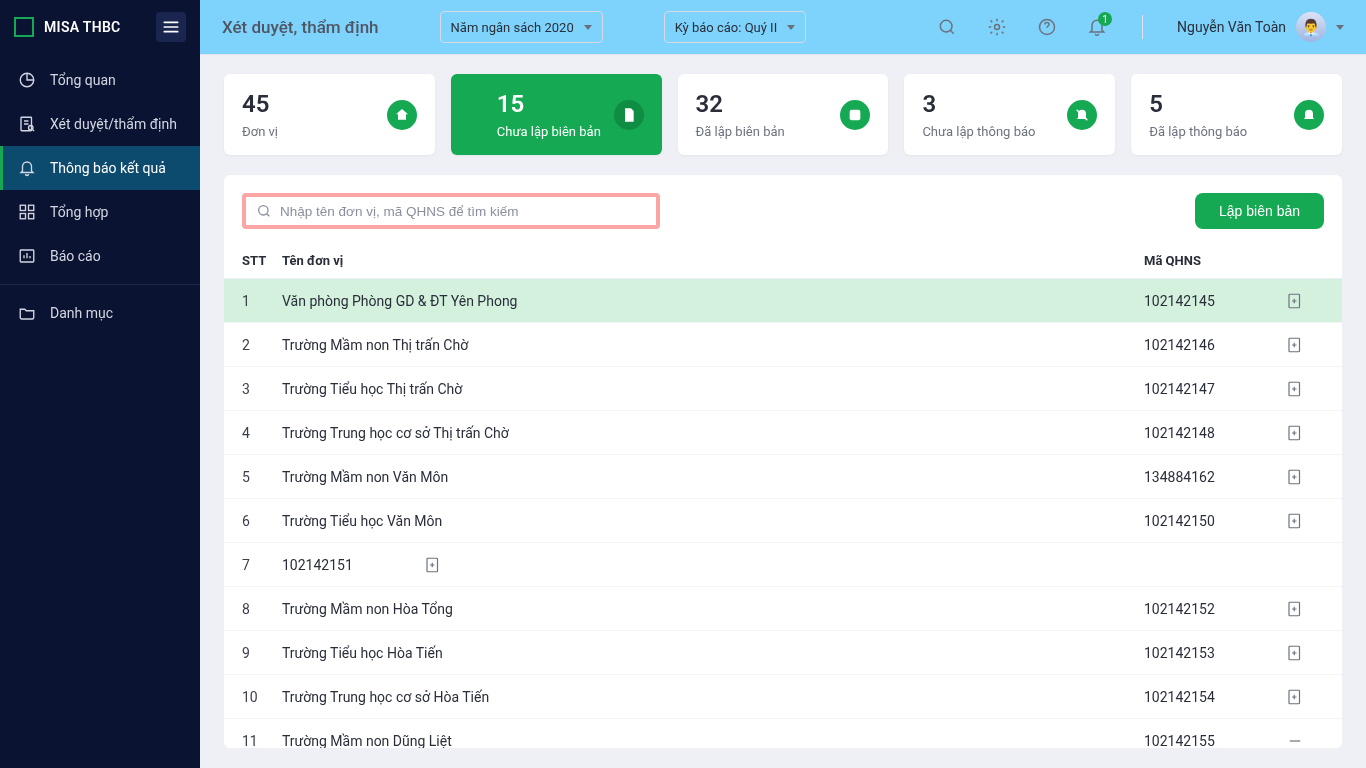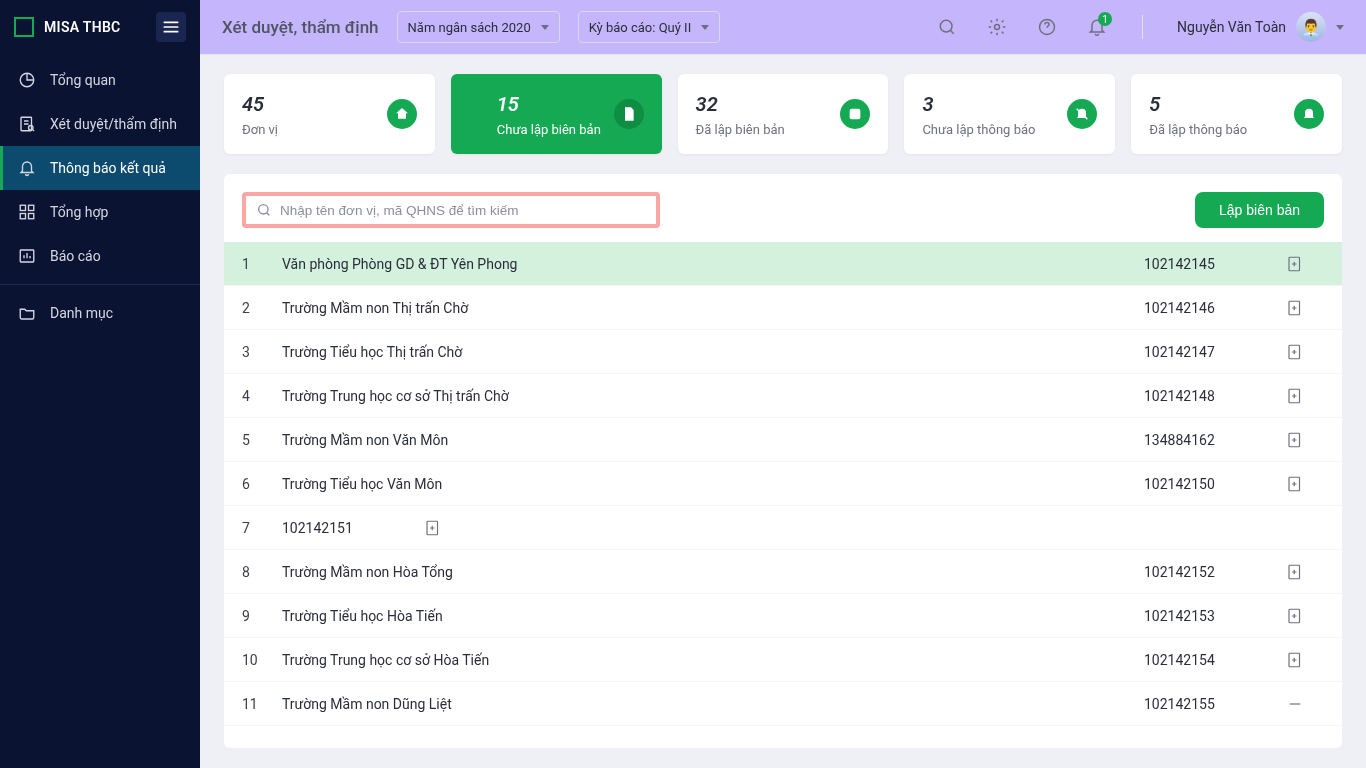--- a/index.html
+++ b/index.html
@@ -15,41 +15,41 @@
     .hamburger svg { width: 16px; height: 14px; }
     .nav-list { list-style: none; margin-top: 4px; }
     .nav-item { height: 44px; display: flex; align-items: center; gap: 14px; padding: 0 18px; font-size: 14px; cursor: pointer; color: #d4d7e2; }
     .nav-item.active { background: #0c4a6e; border-left: 3px solid #14a952; padding-left: 15px; color: #fff; }
     .nav-icon { width: 18px; height: 18px; display: flex; align-items: center; justify-content: center; }
     .nav-icon svg { width: 18px; height: 18px; stroke: #d4d7e2; fill: none; stroke-width: 1.8; }
     .nav-divider { height: 1px; background: #1e2848; margin: 6px 0; }
 
     
     .main { flex: 1; display: flex; flex-direction: column; }
-    .topbar { height: 54px; background: #c4b5fd; display: flex; align-items: center; padding: 0 22px; gap: 18px; box-shadow: 0 1px 0 rgba(0,0,0,.04); }
+    .topbar { height: 54px; background: #7dd3fc; display: flex; align-items: center; padding: 0 22px; gap: 18px; box-shadow: 0 1px 0 rgba(0,0,0,.04); }
     .page-title { color: #505563; font-size: 17px; font-weight: 500; }
-    .filter-pill { height: 32px; border: 1px solid #d7dae2; border-radius: 4px; padding: 0 10px; display: flex; align-items: center; gap: 10px; font-size: 13px; color: #2a2e3a; cursor: pointer; }
+    .filter-pill { height: 32px; border: 1px solid #d7dae2; border-radius: 4px; padding: 0 10px; display: flex; align-items: center; gap: 10px; font-size: 13px; color: #2a2e3a; cursor: pointer; margin-left: 43px; }
     .caret { width: 0; height: 0; border-left: 4px solid transparent; border-right: 4px solid transparent; border-top: 5px solid #6a6f7e; }
     .topbar-spacer { flex: 1; }
     .top-icon { width: 22px; height: 22px; display: flex; align-items: center; justify-content: center; margin-left: 10px; cursor: pointer; position: relative; }
     .top-icon svg { width: 20px; height: 20px; stroke: #6d727f; fill: none; stroke-width: 1.8; }
     .badge-dot { position: absolute; top: -4px; right: -4px; background: #14a952; color: #fff; font-size: 10px; width: 14px; height: 14px; border-radius: 50%; display: flex; align-items: center; justify-content: center; }
     .user-sep { width: 1px; height: 24px; background: #e1e3ea; margin: 0 16px; }
     .user-box { display: flex; align-items: center; gap: 10px; cursor: pointer; }
     .user-name { color: #2a2e3a; font-size: 14px; }
     .avatar { width: 30px; height: 30px; border-radius: 50%; background: linear-gradient(180deg,#dce2f5,#9fb5e3); display: flex; align-items: center; justify-content: center; font-size: 16px; }
 
     
     .content { padding: 20px 24px; display: flex; flex-direction: column; gap: 20px; overflow: hidden; flex: 1; }
 
     
     .cards { display: flex; gap: 16px; }
     .card { flex: 1; background: #fff; border-radius: 6px; padding: 16px 18px; box-shadow: 0 1px 3px rgba(0,0,0,.05); display: flex; align-items: center; justify-content: space-between; min-height: 80px; }
     .card .card-text { display: flex; flex-direction: column; gap: 6px; }
-    .card-num { font-size: 20px; font-weight: 600; color: #2a2e3a; font-style: italic; }
+    .card-num { font-size: 24px; font-weight: 600; color: #2a2e3a; }
     .card-sub { font-size: 13px; color: #6d727f; }
     .card-icon { width: 30px; height: 30px; border-radius: 50%; background: #14a952; display: flex; align-items: center; justify-content: center; }
     .card-icon svg { width: 16px; height: 16px; fill: #fff; }
     .card.active { background: #14a952; }
     .card.active .card-num, .card.active .card-sub { color: #fff; margin-left: 28px; }
     .card.active .card-icon { background: #0f8d43; }
 
     
     .panel { background: #fff; border-radius: 6px; padding: 18px 0 0 0; flex: 1; display: flex; flex-direction: column; overflow: hidden; }
     .panel-top { display: flex; align-items: center; justify-content: space-between; padding: 0 18px 14px 18px; gap: 16px; }
@@ -265,20 +265,26 @@
       <div class="panel-top">
         <div class="search-wrap">
           <svg viewBox="0 0 24 24">
               <circle cx="11" cy="11" r="7"></circle>
               <path d="M20 20l-4-4"></path>
             </svg>
           <input type="text" placeholder="Nhập tên đơn vị, mã QHNS để tìm kiếm" style="">
         </div>
         <button class="primary-btn">Lập biên bản</button>
       </div>
+      <div class="table-head">
+        <div class="col-stt">STT</div>
+        <div class="col-name">Tên đơn vị</div>
+        <div class="col-code">Mã QHNS</div>
+        <div class="col-act"></div>
+      </div>
       <div class="table-body" id="table-body">
           <div class="row selected">
             <div class="col-stt">1</div>
             <div class="col-name">Văn phòng Phòng GD &amp; ĐT Yên Phong</div>
             <div class="col-code">102142145</div>
             <div class="col-act">
               <div class="act-icon">
                 <svg viewBox="0 0 24 24">
                   <rect x="4" y="3" width="14" height="18" rx="1"></rect>
                   <path d="M11 9v6M8 12h6"></path>

